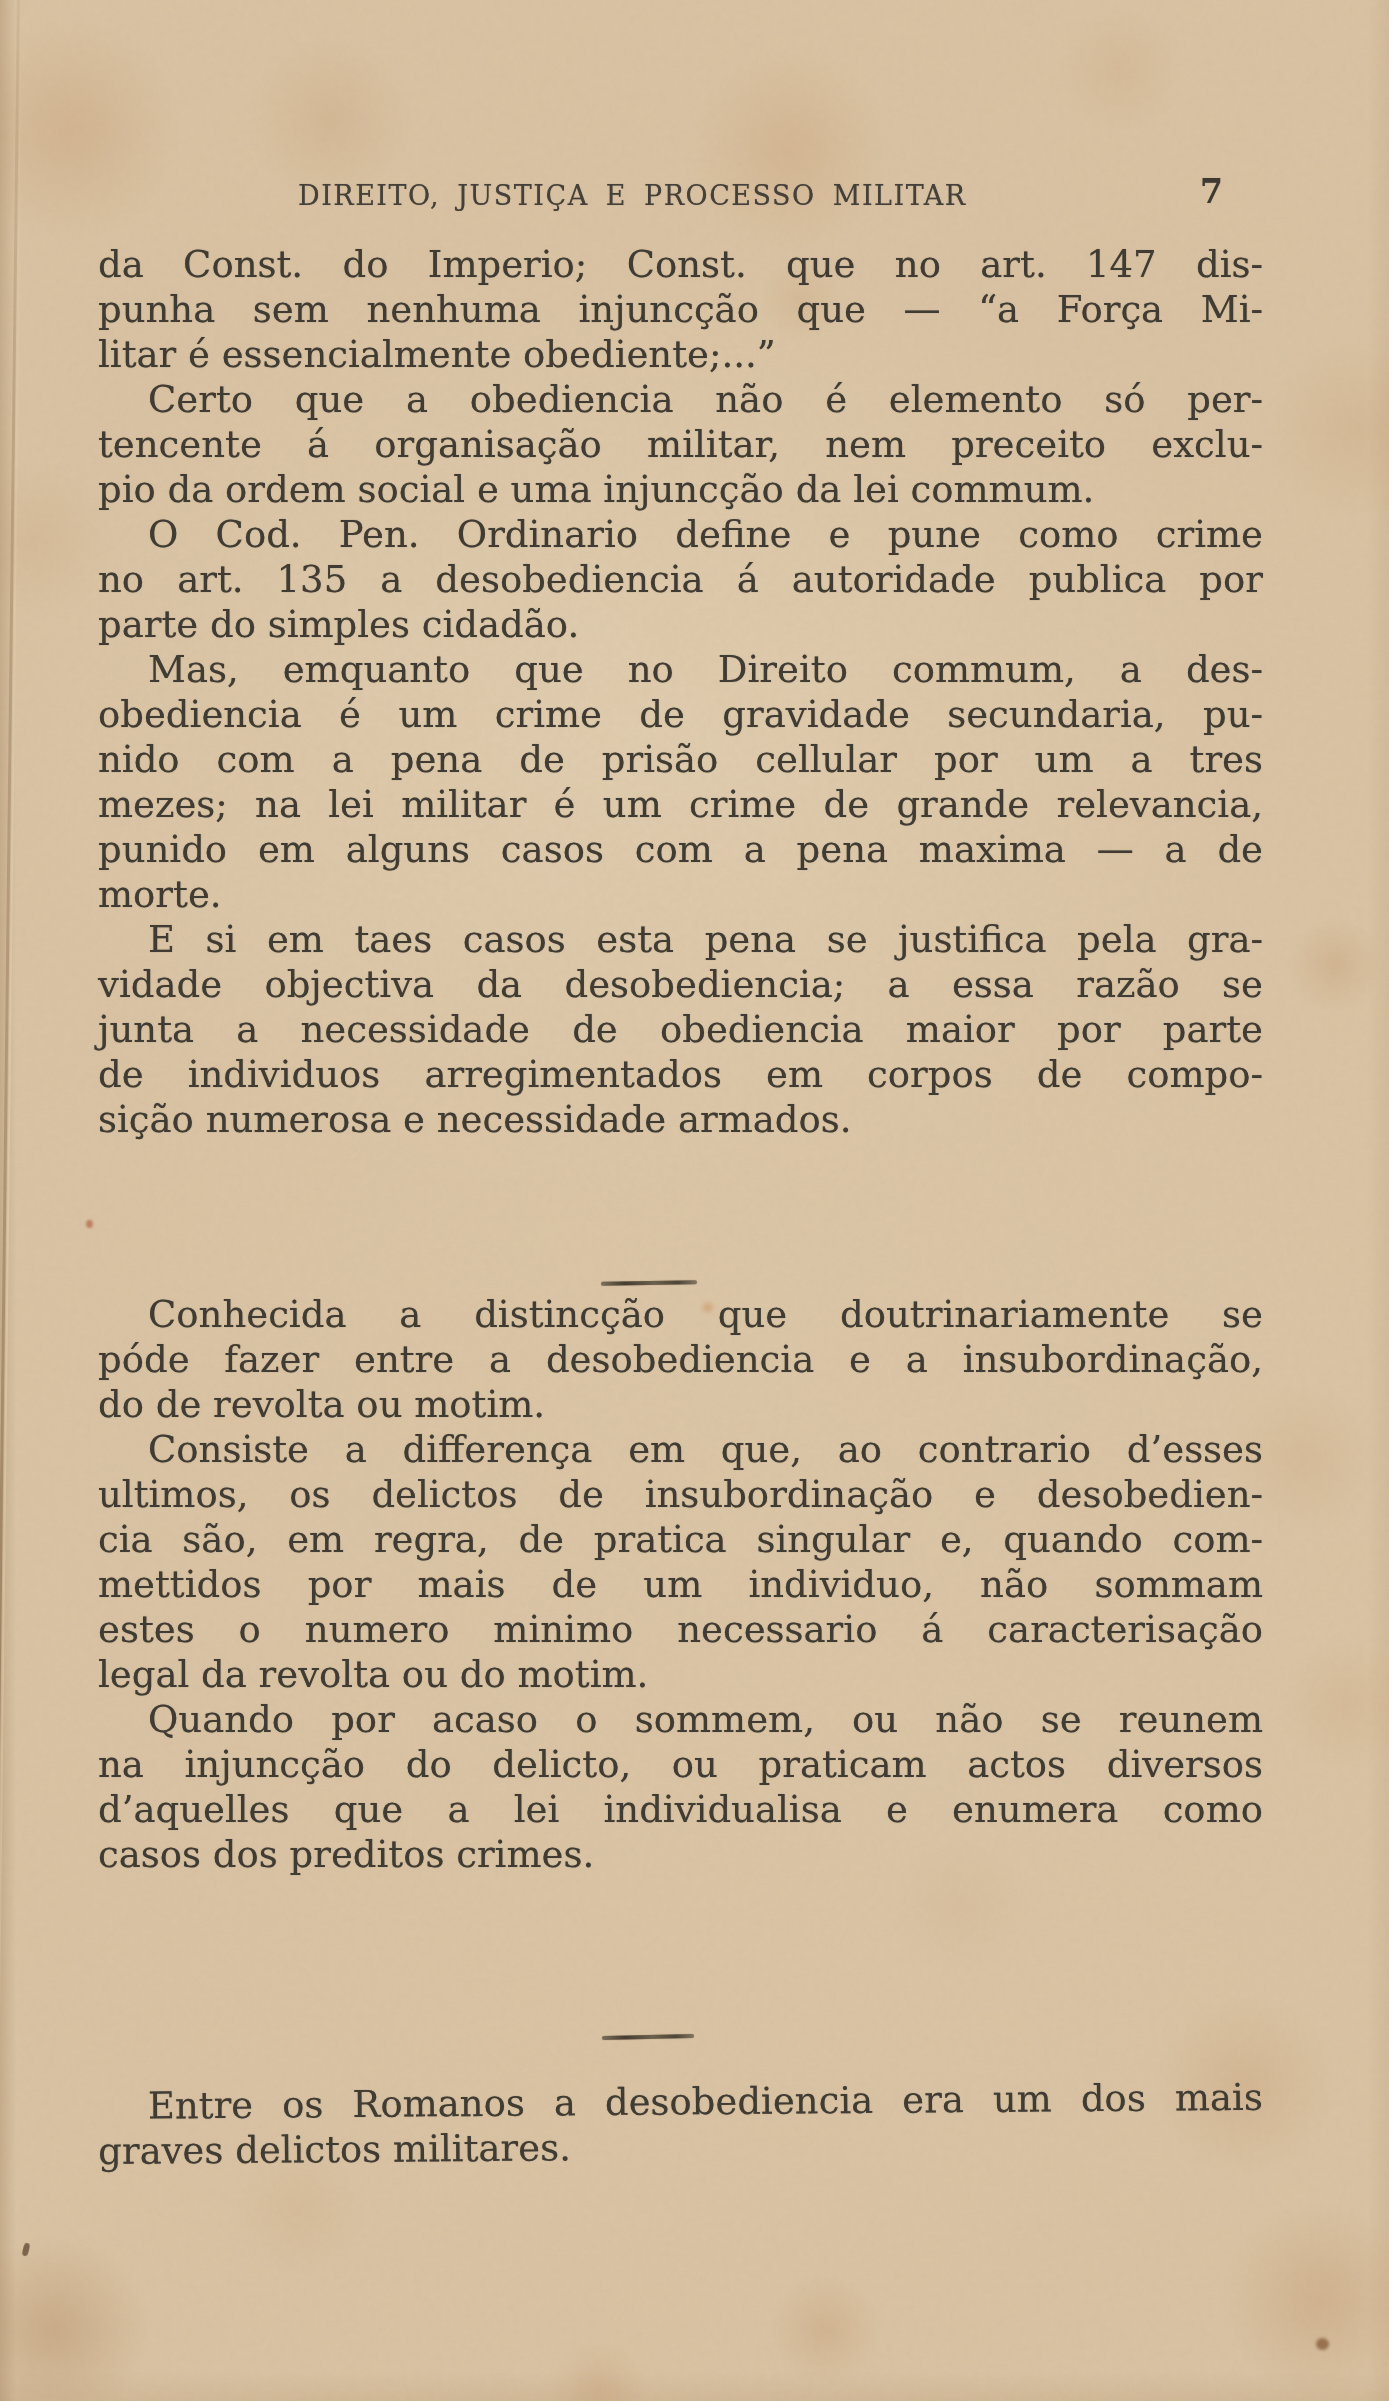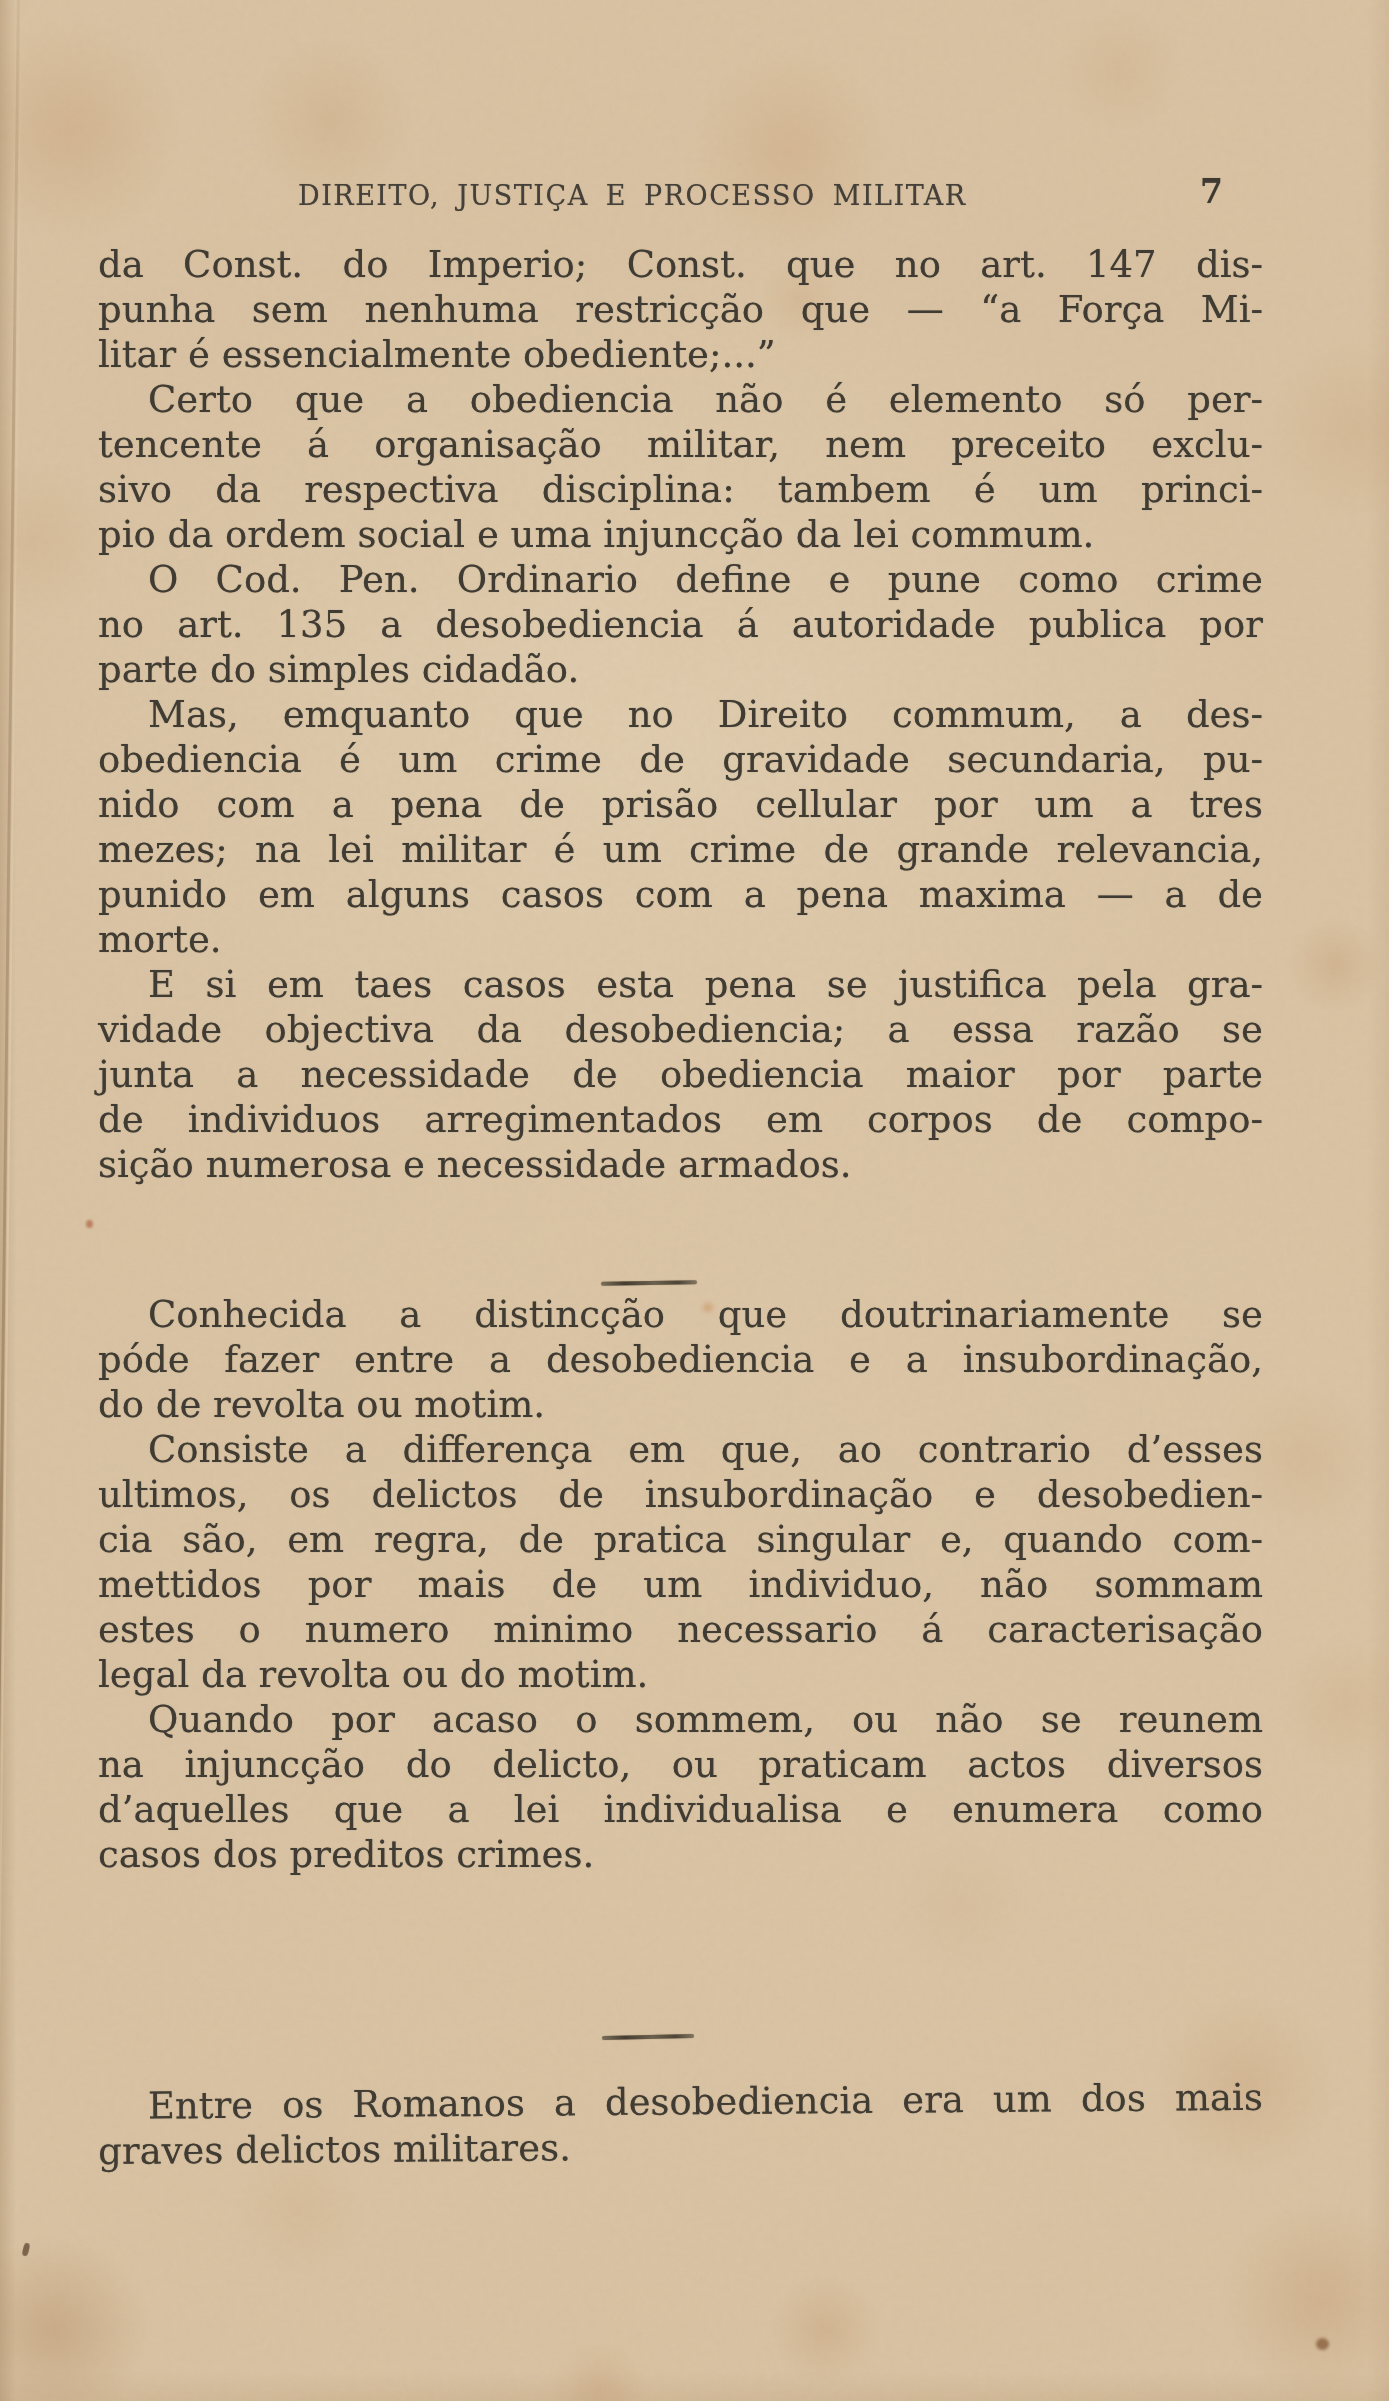--- a/index.html
+++ b/index.html
@@ -127,25 +127,24 @@
   <div class="fleck fleck-c"></div>
   <div class="fleck fleck-d"></div>
   <div class="crease"></div>
   <div class="crease-hl"></div>
 
   <div class="runhead">DIREITO, JUSTIÇA E PROCESSO MILITAR</div>
   <div class="pagenum">7</div>
 
   <div class="textblock block-a">
       <div class="line">da Const. do Imperio; Const. que no art. 147 dis-</div>
-      <div class="line">punha sem nenhuma restricção que — “a Força Mi-</div>
+      <div class="line">punha sem nenhuma injuncção que — “a Força Mi-</div>
       <div class="line last">litar é essencialmente obediente;...”</div>
       <div class="line indent">Certo que a obediencia não é elemento só per-</div>
       <div class="line">tencente á organisação militar, nem preceito exclu-</div>
-      <div class="line">sivo da respectiva disciplina: tambem é um princi-</div>
       <div class="line last">pio da ordem social e uma injuncção da lei commum.</div>
       <div class="line indent">O Cod. Pen. Ordinario define e pune como crime</div>
       <div class="line">no art. 135 a desobediencia á autoridade publica por</div>
       <div class="line last">parte do simples cidadão.</div>
       <div class="line indent">Mas, emquanto que no Direito commum, a des-</div>
       <div class="line">obediencia é um crime de gravidade secundaria, pu-</div>
       <div class="line">nido com a pena de prisão cellular por um a tres</div>
       <div class="line">mezes; na lei militar é um crime de grande relevancia,</div>
       <div class="line">punido em alguns casos com a pena maxima — a de</div>
       <div class="line last">morte.</div>

